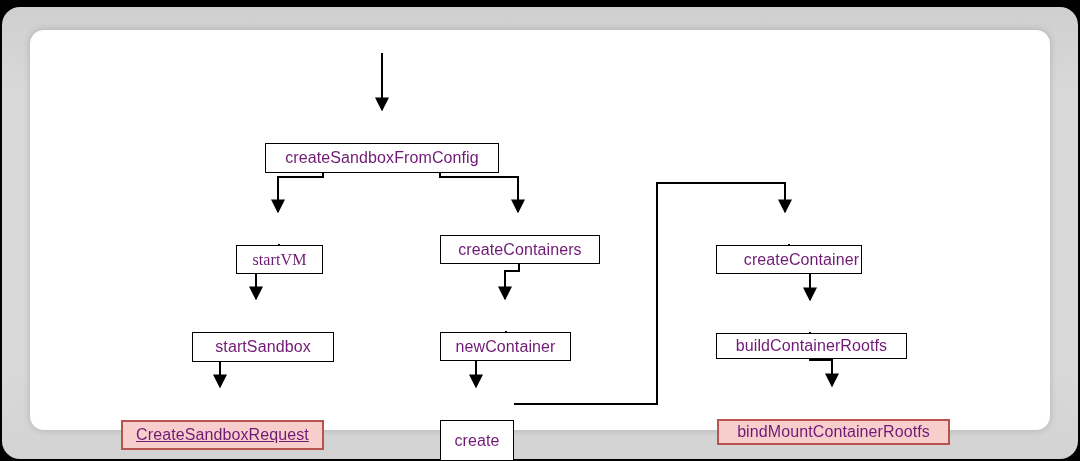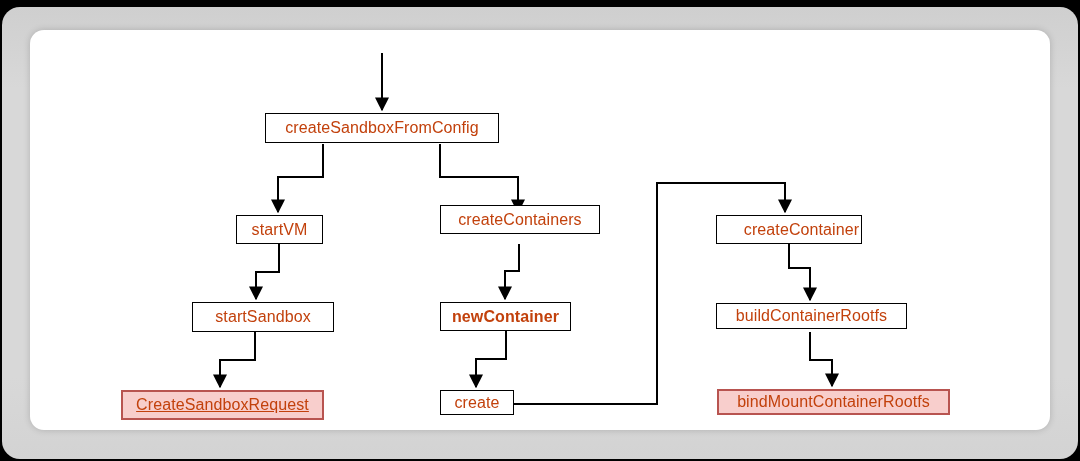--- a/index.html
+++ b/index.html
@@ -35,27 +35,28 @@
     position: absolute;
     left: 0; top: 0;
     width: 1080px; height: 461px;
     pointer-events: none;
   }
   .node {
     position: absolute;
     box-sizing: border-box;
     background: #ffffff;
     border: 1.5px solid #000000;
-    color: #c2410c;
+    color: #701a75;
     font-size: 16px;
     letter-spacing: 0.1px;
     display: flex;
     align-items: center;
     justify-content: center;
     white-space: nowrap;
+    margin-top: 30px;
   }
   .node.highlight {
     background: #f8cecc;
     border: 2px solid #b85450;
   }
 </style>
 </head>
 <body>
 
 <div id="stage">
@@ -78,31 +79,31 @@
       <path d="M519,244 L519,271 L505,271 L505,299" marker-end="url(#arrow)"></path>
       <path d="M506,331 L506,359 L476,359 L476,387" marker-end="url(#arrow)"></path>
       <path d="M514,404 L657,404 L657,183 L785,183 L785,212" marker-end="url(#arrow)"></path>
       <path d="M789,244 L789,268 L810,268 L810,300" marker-end="url(#arrow)"></path>
       <path d="M810,332 L810,360 L832,360 L832,386" marker-end="url(#arrow)"></path>
     </g>
   </svg>
 
   <div class="node" style="left:265px; top:113px; width:234px; height:30px;">createSandboxFromConfig</div>
 
-  <div class="node" style="left:236px; top:215px; width:87px; height:29px;">startVM</div>
+  <div class="node" style="left:236px; top:215px; width:87px; height:29px;font-family:Liberation Serif, serif;">startVM</div>
 
   <div class="node" style="left:440px; top:205px; width:160px; height:29px;">createContainers</div>
 
   <div class="node" style="left:716px; top:215px; width:146px; height:29px;padding-left:25px;">createContainer</div>
 
   <div class="node" style="left:192px; top:302px; width:142px; height:30px;">startSandbox</div>
 
-  <div class="node" style="left:440px; top:302px; width:131px; height:29px;font-weight:bold;">newContainer</div>
+  <div class="node" style="left:440px; top:302px; width:131px; height:29px;">newContainer</div>
 
   <div class="node" style="left:716px; top:303px; width:191px; height:26px;">buildContainerRootfs</div>
 
   <div class="node highlight" style="left:121px; top:390px; width:203px; height:30px;text-decoration:underline;">CreateSandboxRequest</div>
 
-  <div class="node" style="left:440px; top:390px; width:74px; height:25px;">create</div>
+  <div class="node" style="left:440px; top:390px; width:74px; height:41px;">create</div>
 
   <div class="node highlight" style="left:717px; top:389px; width:233px; height:26px;">bindMountContainerRootfs</div>
 
 </div>
 
 </body></html>

